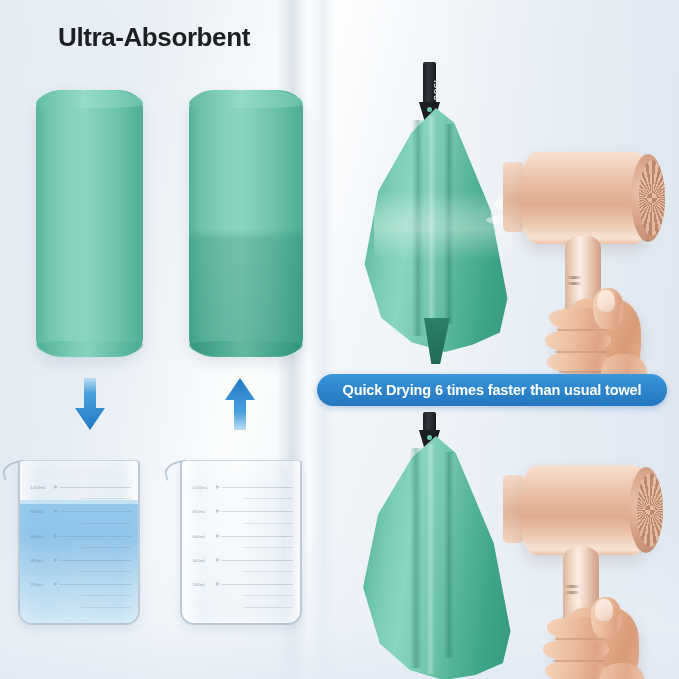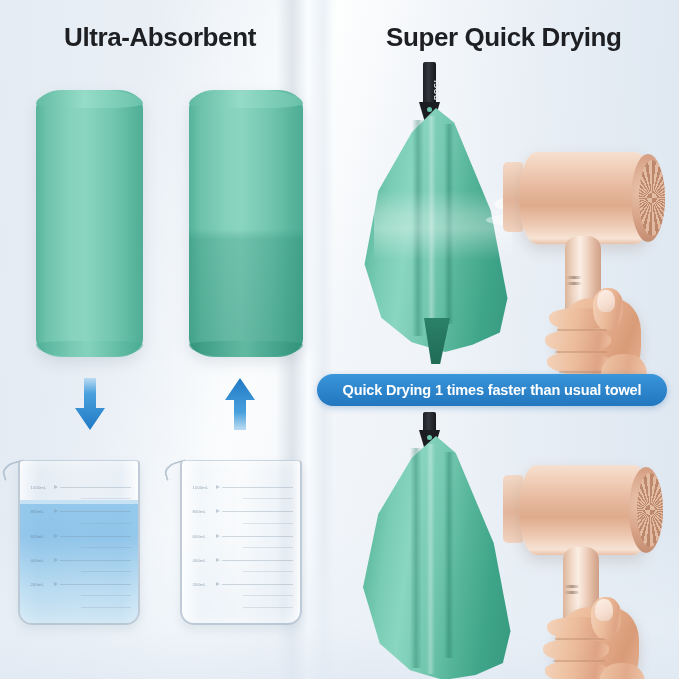--- a/index.html
+++ b/index.html
@@ -54,21 +54,21 @@
   
   .heading {
     position: absolute;
     font-weight: 700;
     color: #1d1f22;
     letter-spacing: -0.4px;
     white-space: nowrap;
     font-size: 26px;
     line-height: 1;
   }
-  #heading-left  { left: 64px;  top: 24px; }
+  #heading-left  { left: 58px;  top: 24px; }
   #heading-right { left: 386px; top: 24px; }
 
   
   .roll {
     position: absolute;
     border-radius: 26px / 18px;
     box-shadow: 0 6px 14px rgba(130,150,165,0.22);
   }
   #roll-dry {
     left: 36px; top: 90px; width: 107px; height: 267px;
@@ -375,21 +375,20 @@
 <body>
 
 <div id="stage">
 
   <div class="bg-sheen-left"></div>
   <div class="bg-sheen-right"></div>
   <div class="bg-divider"></div>
   <div class="bg-floor"></div>
 
   <div class="heading" id="heading-left">Ultra-Absorbent</div>
-  <div class="heading" id="heading-right">Super Quick Drying</div>
 
   <div class="roll" id="roll-dry"></div>
   <div class="roll" id="roll-wet"></div>
 
   <div class="arrow" id="arrow-down">
     <svg width="36" height="52" viewBox="0 0 36 52">
       <defs>
         <linearGradient id="gDown" x1="0" y1="0" x2="0" y2="1">
           <stop offset="0%" stop-color="#bcdcf2"></stop>
           <stop offset="30%" stop-color="#49a0dd"></stop>
@@ -507,21 +506,21 @@
       <div class="finger" style="left:88px; top:148px; width:30px; height:42px;"></div>
       <div class="thumbnail" style="left:92px; top:150px; width:18px; height:22px;"></div>
       <div class="finger-line" style="left:52px; top:189px; width:50px;"></div>
       <div class="finger-line" style="left:50px; top:211px; width:52px;"></div>
       <div class="finger-line" style="left:54px; top:231px; width:46px;"></div>
       <div class="wrist" style="left:96px; top:214px; width:46px; height:40px;"></div>
     </div>
   </div>
 
   <div id="banner">
-    <span id="banner-text">Quick Drying 1 times faster than usual towel</span>
+    <span id="banner-text">Quick Drying 6 times faster than usual towel</span>
   </div>
 
   <div class="hang-group" id="hang-bottom">
     <div class="strap" style="left:71px; top:0px; width:13px; height:22px;"></div>
     <div class="strap-loop" style="left:67px; top:18px; width:21px; height:20px;"></div>
 
     <div class="cloth" id="cloth-bottom"></div>
     <div class="cloth-fold" style="left:74px; top:32px;  width:9px;  height:230px;"></div>
     <div class="cloth-shadow" style="left:58px; top:36px;  width:12px; height:220px;"></div>
     <div class="cloth-shadow" style="left:92px; top:40px;  width:10px; height:206px;"></div>

